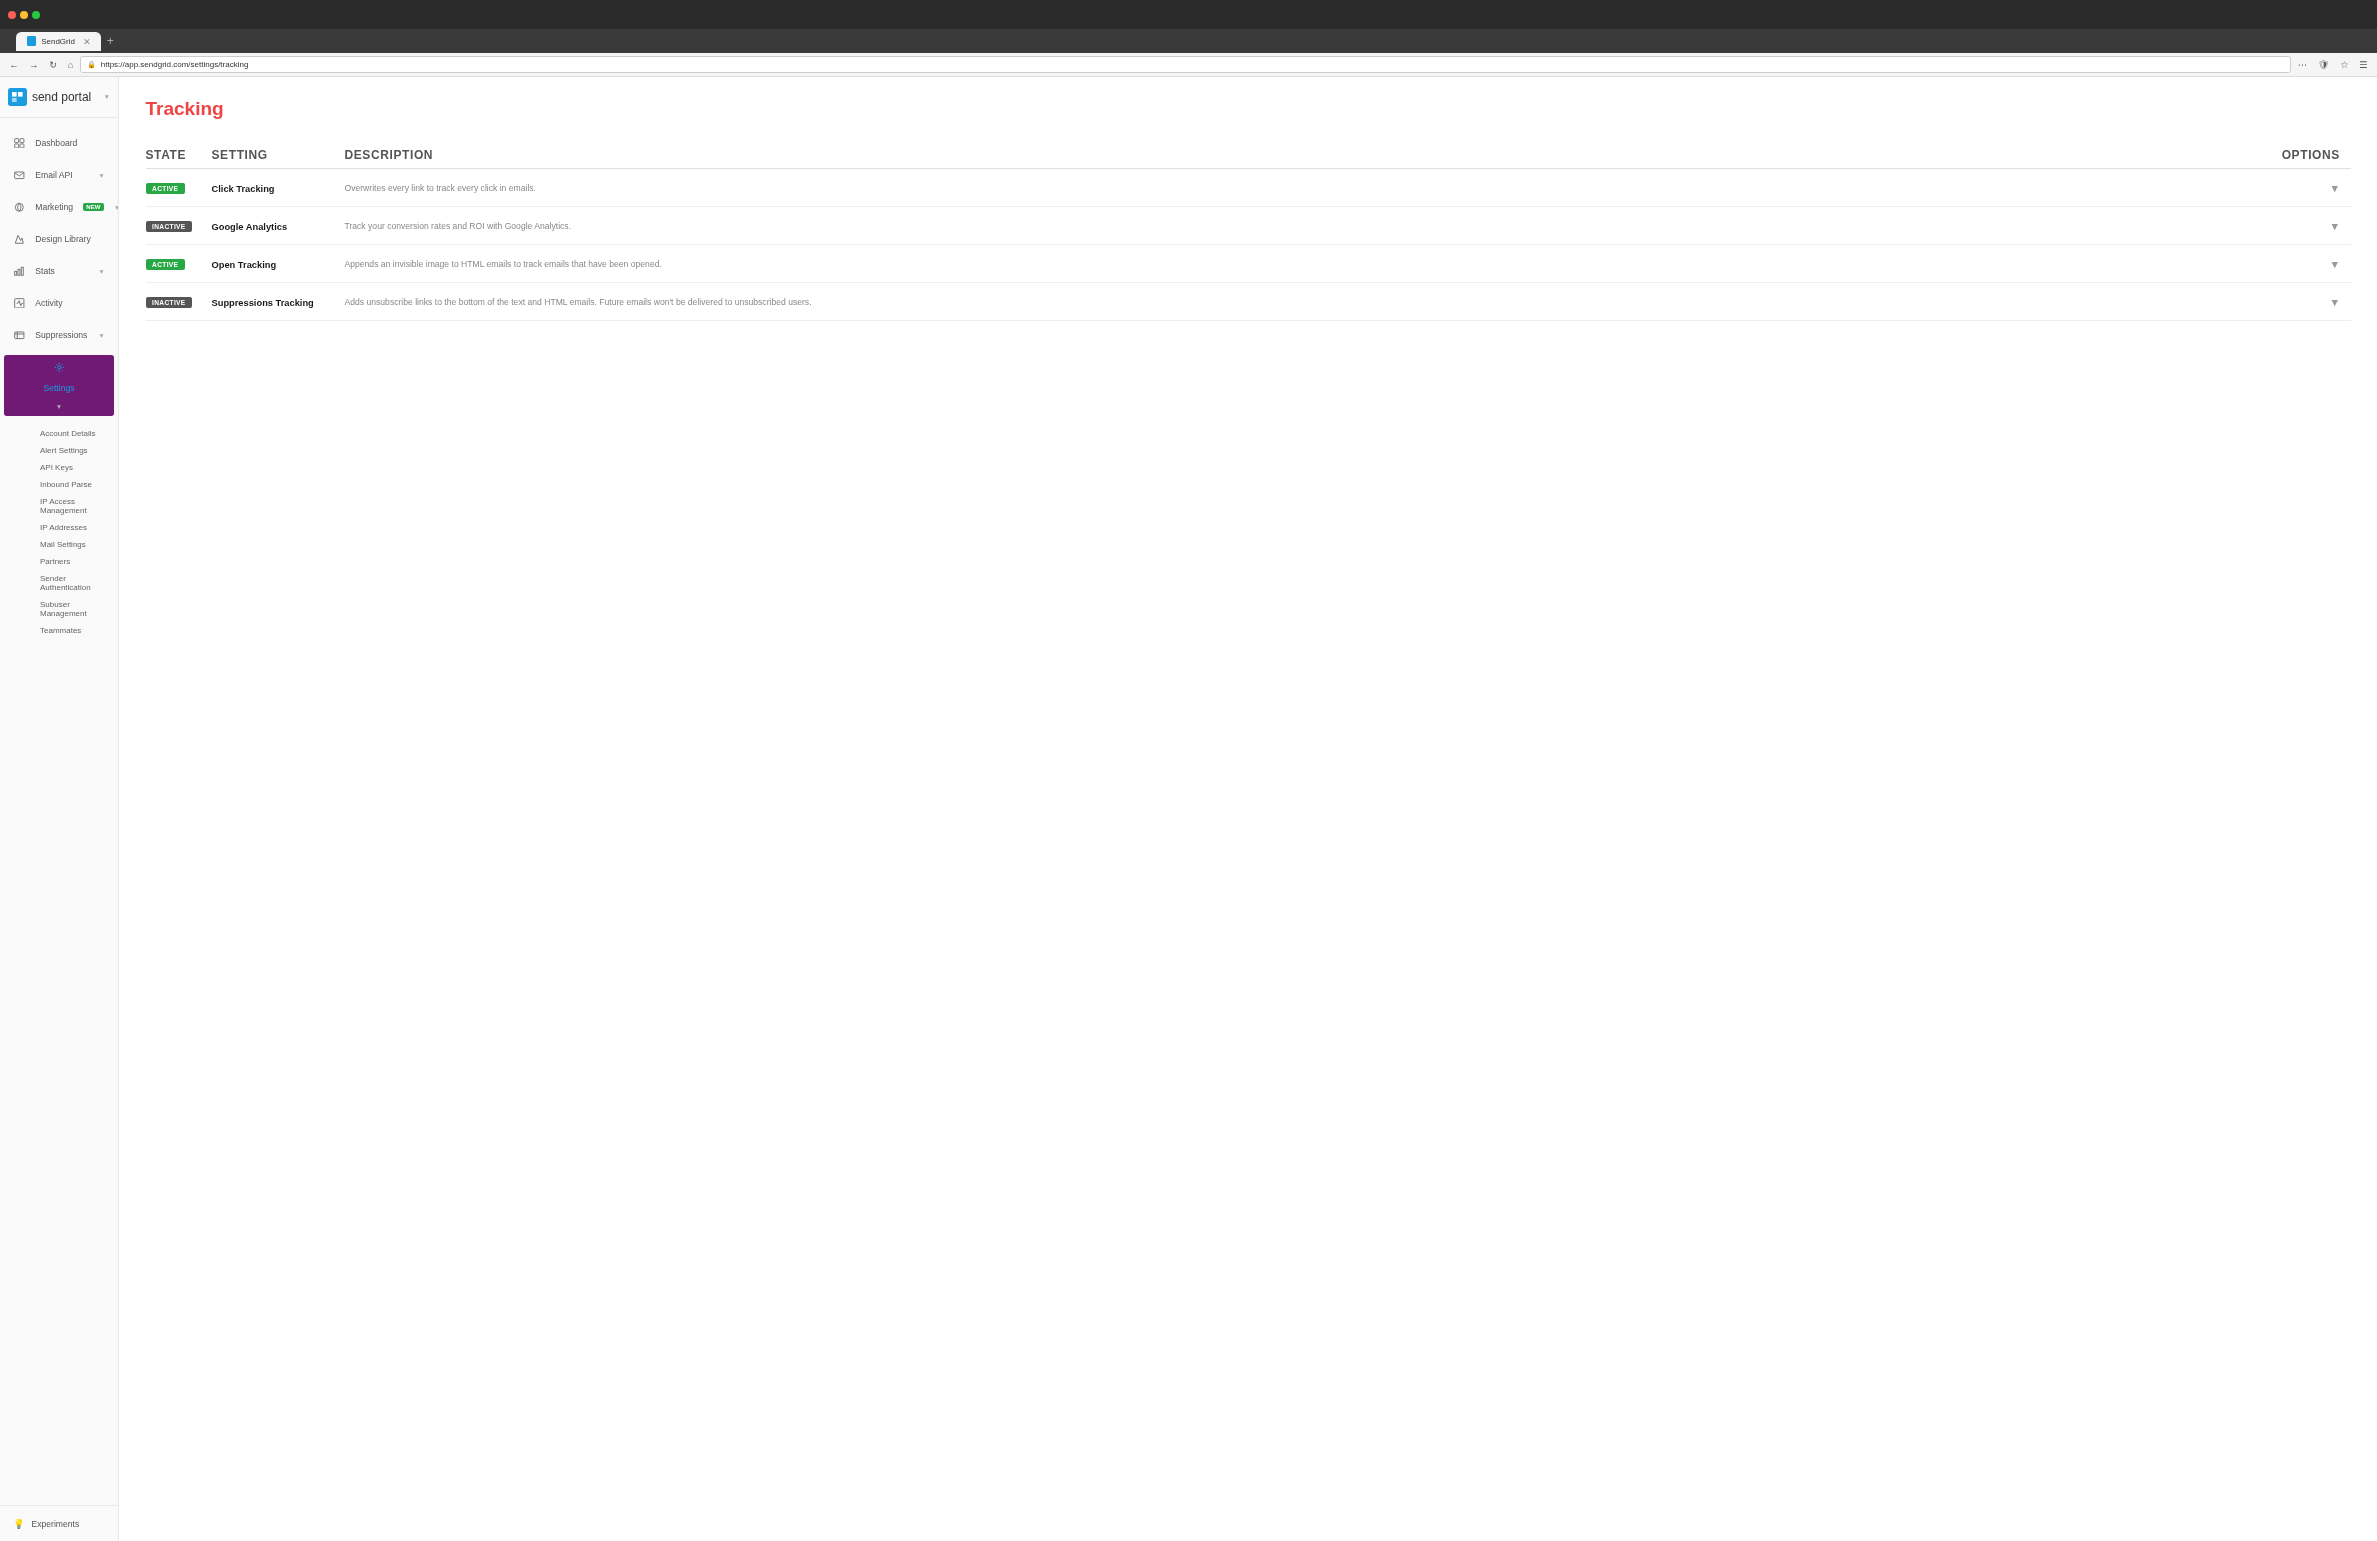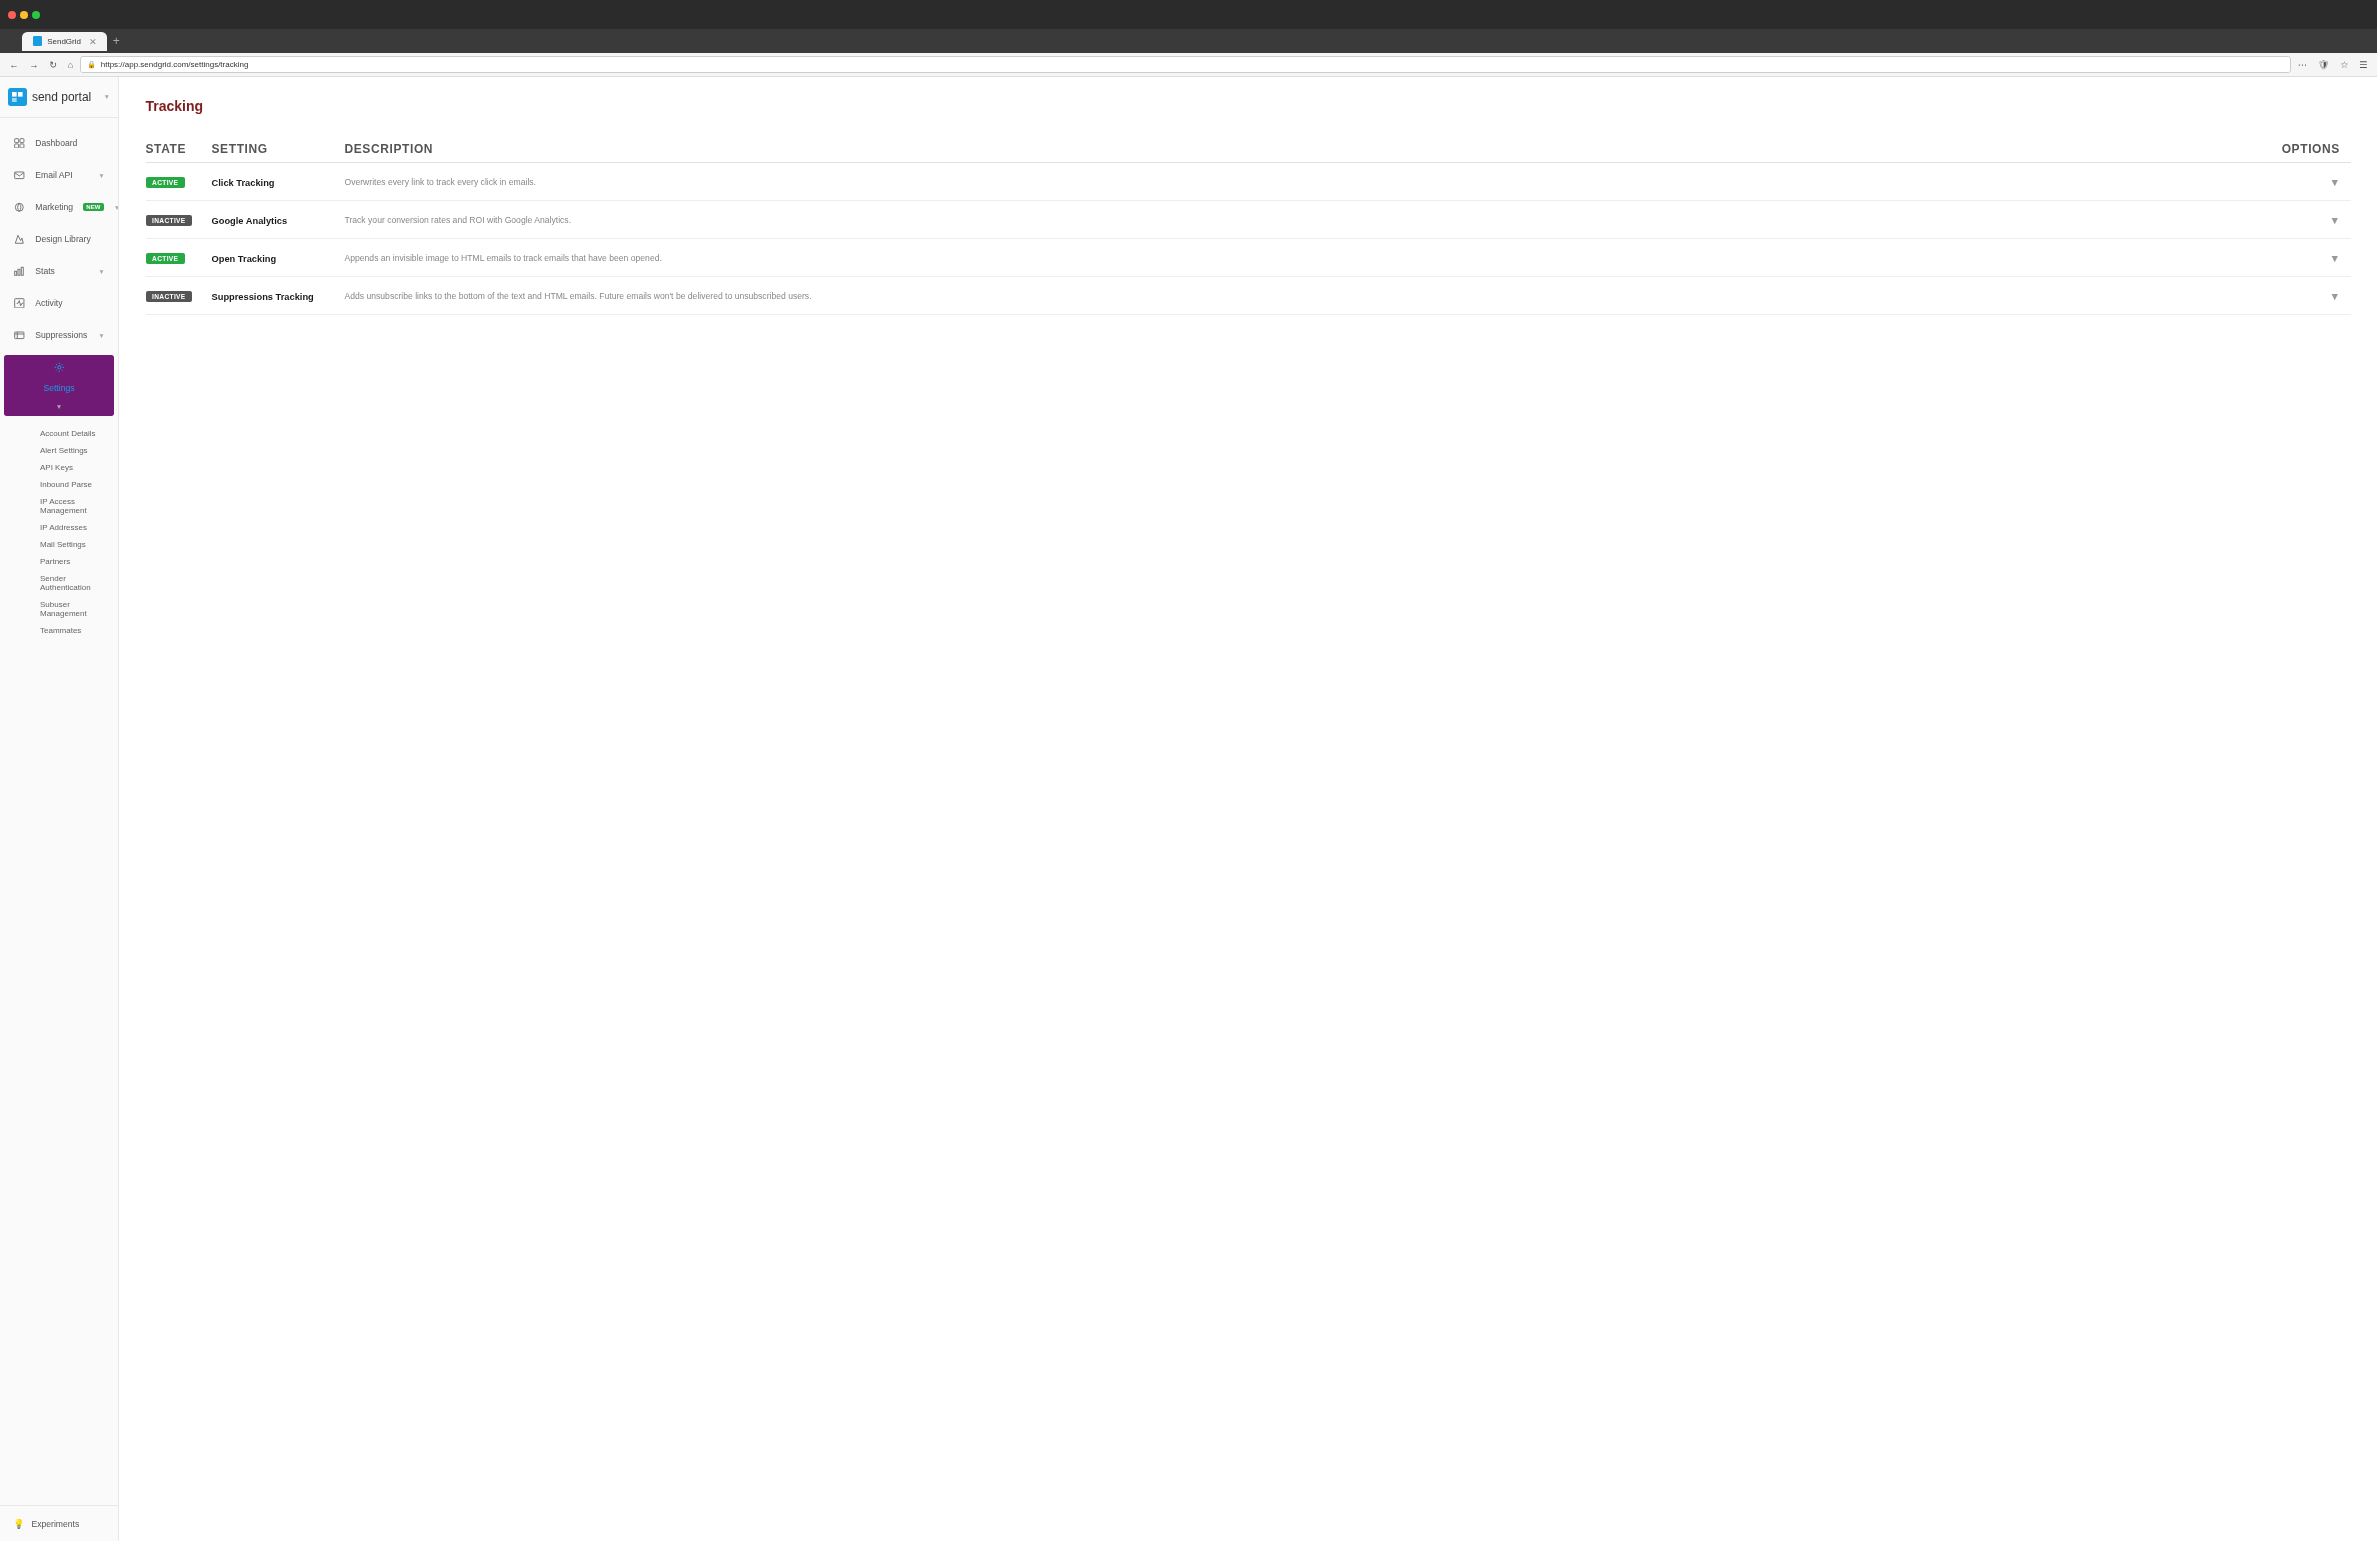--- a/index.html
+++ b/index.html
@@ -16,21 +16,21 @@
     }
     .browser-dots { display: flex; gap: 4px; }
     .dot { width: 8px; height: 8px; border-radius: 50%; }
     .dot-red { background: #ff5f57; }
     .dot-yellow { background: #febc2e; }
     .dot-green { background: #28c840; }
     .tab-bar {
       background: #3a3a3a;
       display: flex;
       align-items: center;
-      padding: 0 22px;
+      padding: 0 16px;
       height: 24px;
       gap: 5.3px;
     }
     .tab-active {
       background: #f5f5f5;
       border-radius: 5.3px 5.3px 0 0;
       padding: 4px 10.6px;
       font-size: 8px;
       color: #333;
       display: flex;
@@ -153,23 +153,23 @@
 
     
     .main-content {
       flex: 1;
       padding: 21px 26.5px;
       overflow-y: auto;
       background: white;
     }
 
     .page-title {
-      font-size: 14px;
+      font-size: 19px;
       font-weight: 600;
-      color: #7f1d1d;
+      color: #ef4444;
       margin-bottom: 21px;
     }
 
     
     .tracking-table {
       width: 100%;
       border-collapse: collapse;
     }
     .tracking-table thead tr {
       border-bottom: 0.7px solid #e0e0e0;

